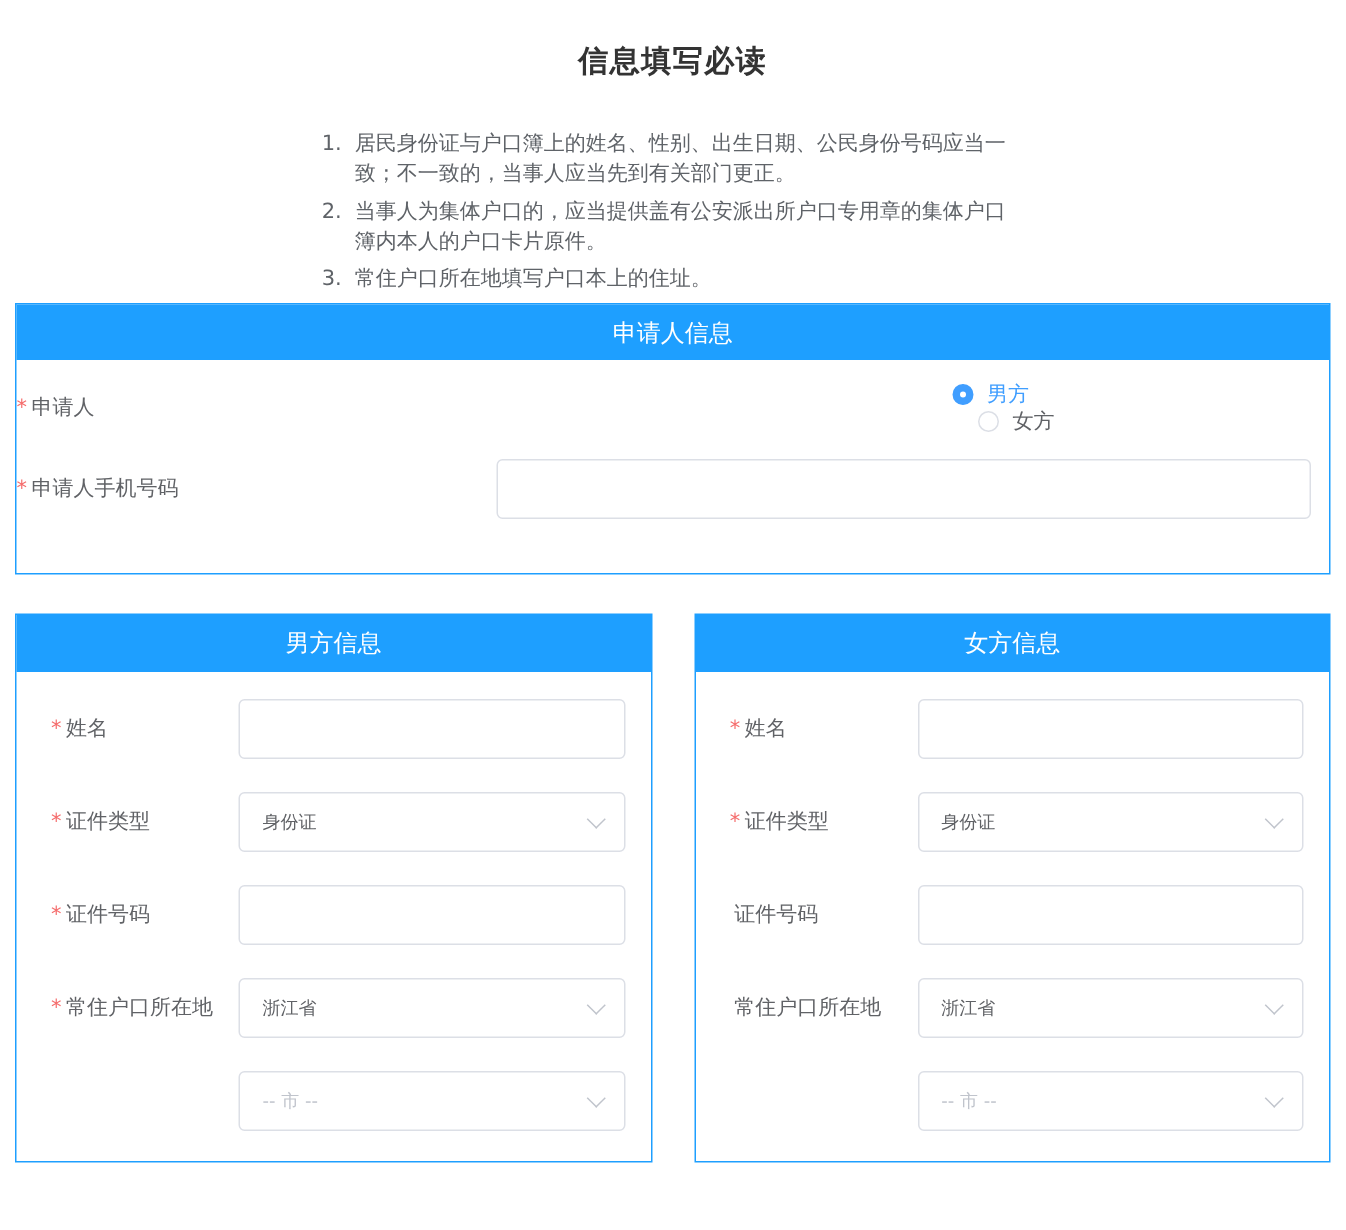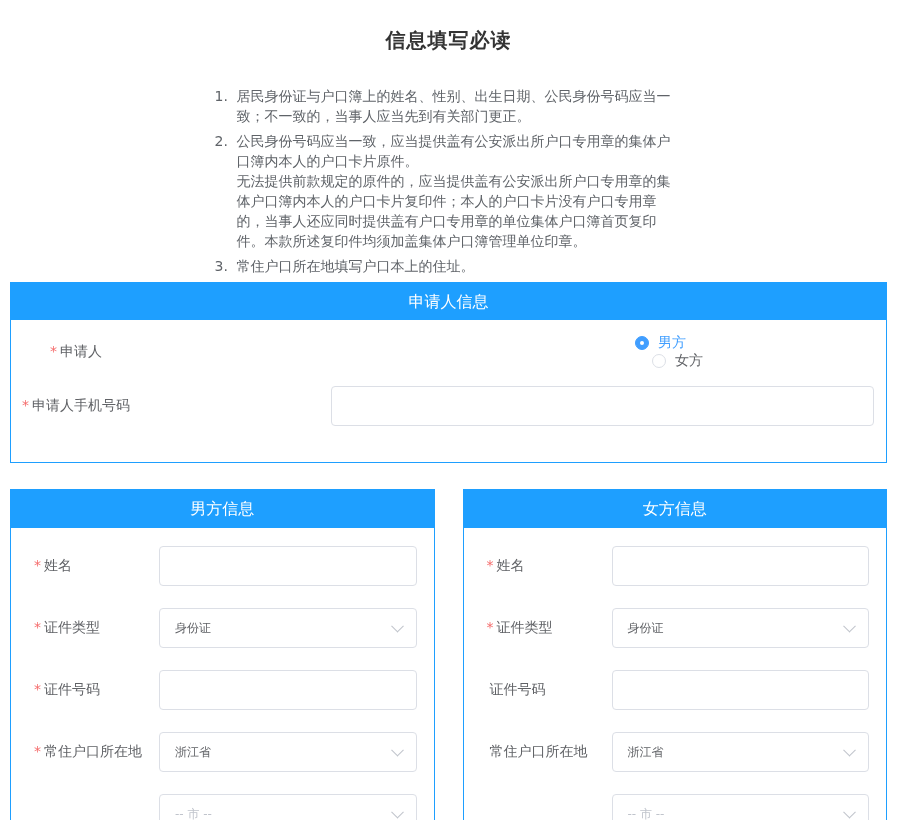--- a/index.html
+++ b/index.html
@@ -23,21 +23,21 @@
   .panel-header {
     background: var(--primary, #1e9fff); color: #fff; text-align: center;
     font-size: 16px; height: 37px; line-height: 37px;
   }
   .applicant-panel { margin: 6px 10px 0; }
   .applicant-body { padding: 14px 12px 36px 0; }
   .form-row { display: flex; align-items: center; }
   .row-applicant { height: 36px; }
   .row-phone { margin-top: 16px; }
   .form-label {
-    width: 130px; flex-shrink: 0; text-align: center;
+    width: 130px; flex-shrink: 0; text-align: left;
     font-size: 14px; color: #606266;
   }
   .star { color: var(--red, #f56c6c); margin-right: 3px; }
   .applicant-control { flex: 1; margin-left: 190px; }
   .radio-group { display: flex; align-items: center; margin-left: 116px; flex-direction: column; }
   .radio-item { display: flex; align-items: center; cursor: pointer; }
   .radio-item + .radio-item { margin-left: 34px; }
   .radio-circle {
     width: 14px; height: 14px; border-radius: 50%;
     border: 1px solid #dcdfe6; background: #fff; position: relative; flex-shrink: 0;
@@ -83,22 +83,21 @@
 <div class="notice">
   <div class="notice-item">
     <span class="notice-num">1.</span>
     <div class="notice-paras">
       <p>居民身份证与户口簿上的姓名、性别、出生日期、公民身份号码应当一致；不一致的，当事人应当先到有关部门更正。</p>
     </div>
   </div>
   <div class="notice-item">
     <span class="notice-num">2.</span>
     <div class="notice-paras">
-      <p>公民身份号码应当一致，应当提供盖有公安派出所户口专用章的集体户口簿内本人的户口卡片原件。</p>
-      <p>无法提供前款规定的原件的，应当提供盖有公安派出所户口专用章的集体户口簿内本人的户口卡片复印件；本人的户口卡片没有户口专用章的，当事人还应同时提供盖有户口专用章的单位集体户口簿首页复印件。本款所述复印件均须加盖集体户口簿管理单位印章。</p>
+      <p>当事人为集体户口的，应当提供盖有公安派出所户口专用章的集体户口簿内本人的户口卡片原件。</p>
     </div>
   </div>
   <div class="notice-item">
     <span class="notice-num">3.</span>
     <div class="notice-paras">
       <p>常住户口所在地填写户口本上的住址。</p>
     </div>
   </div>
 </div>
 

